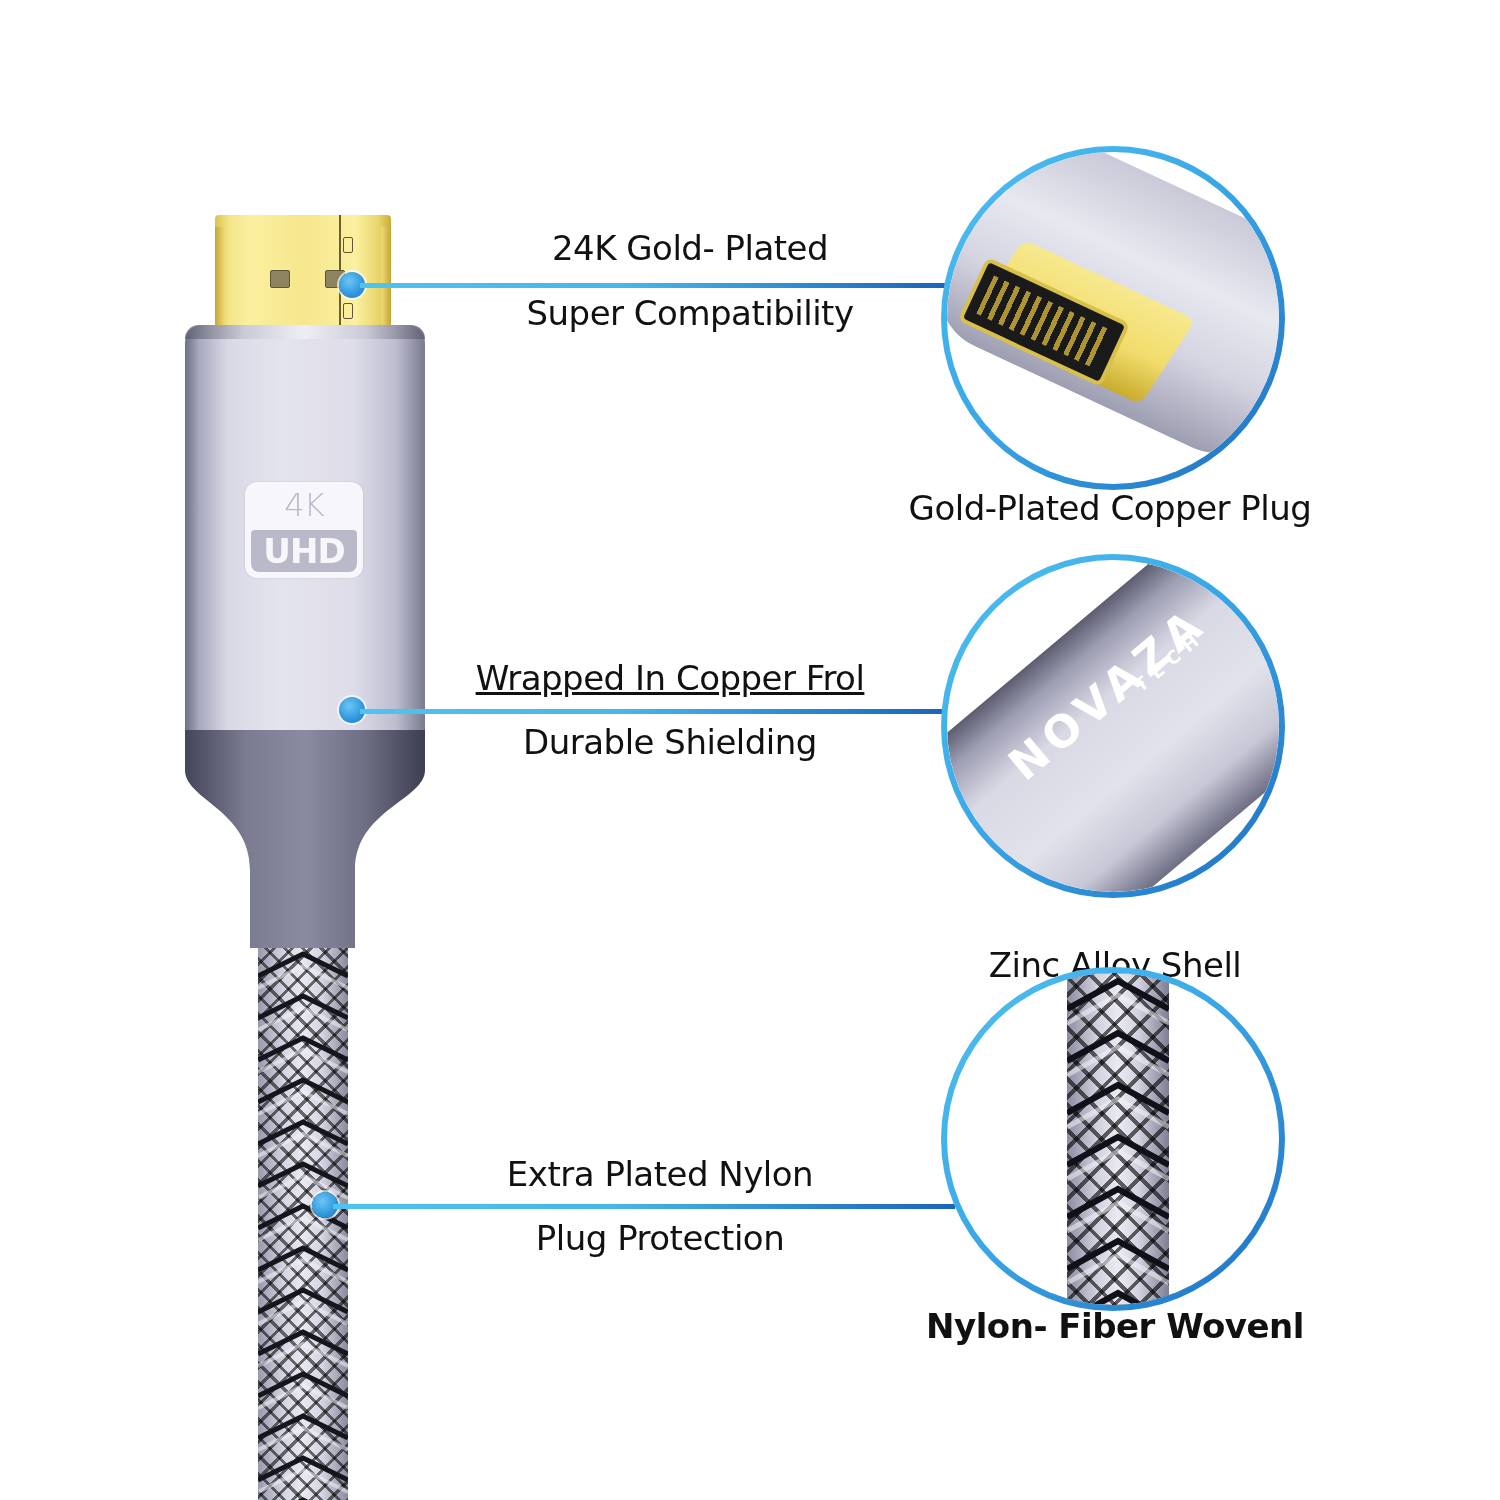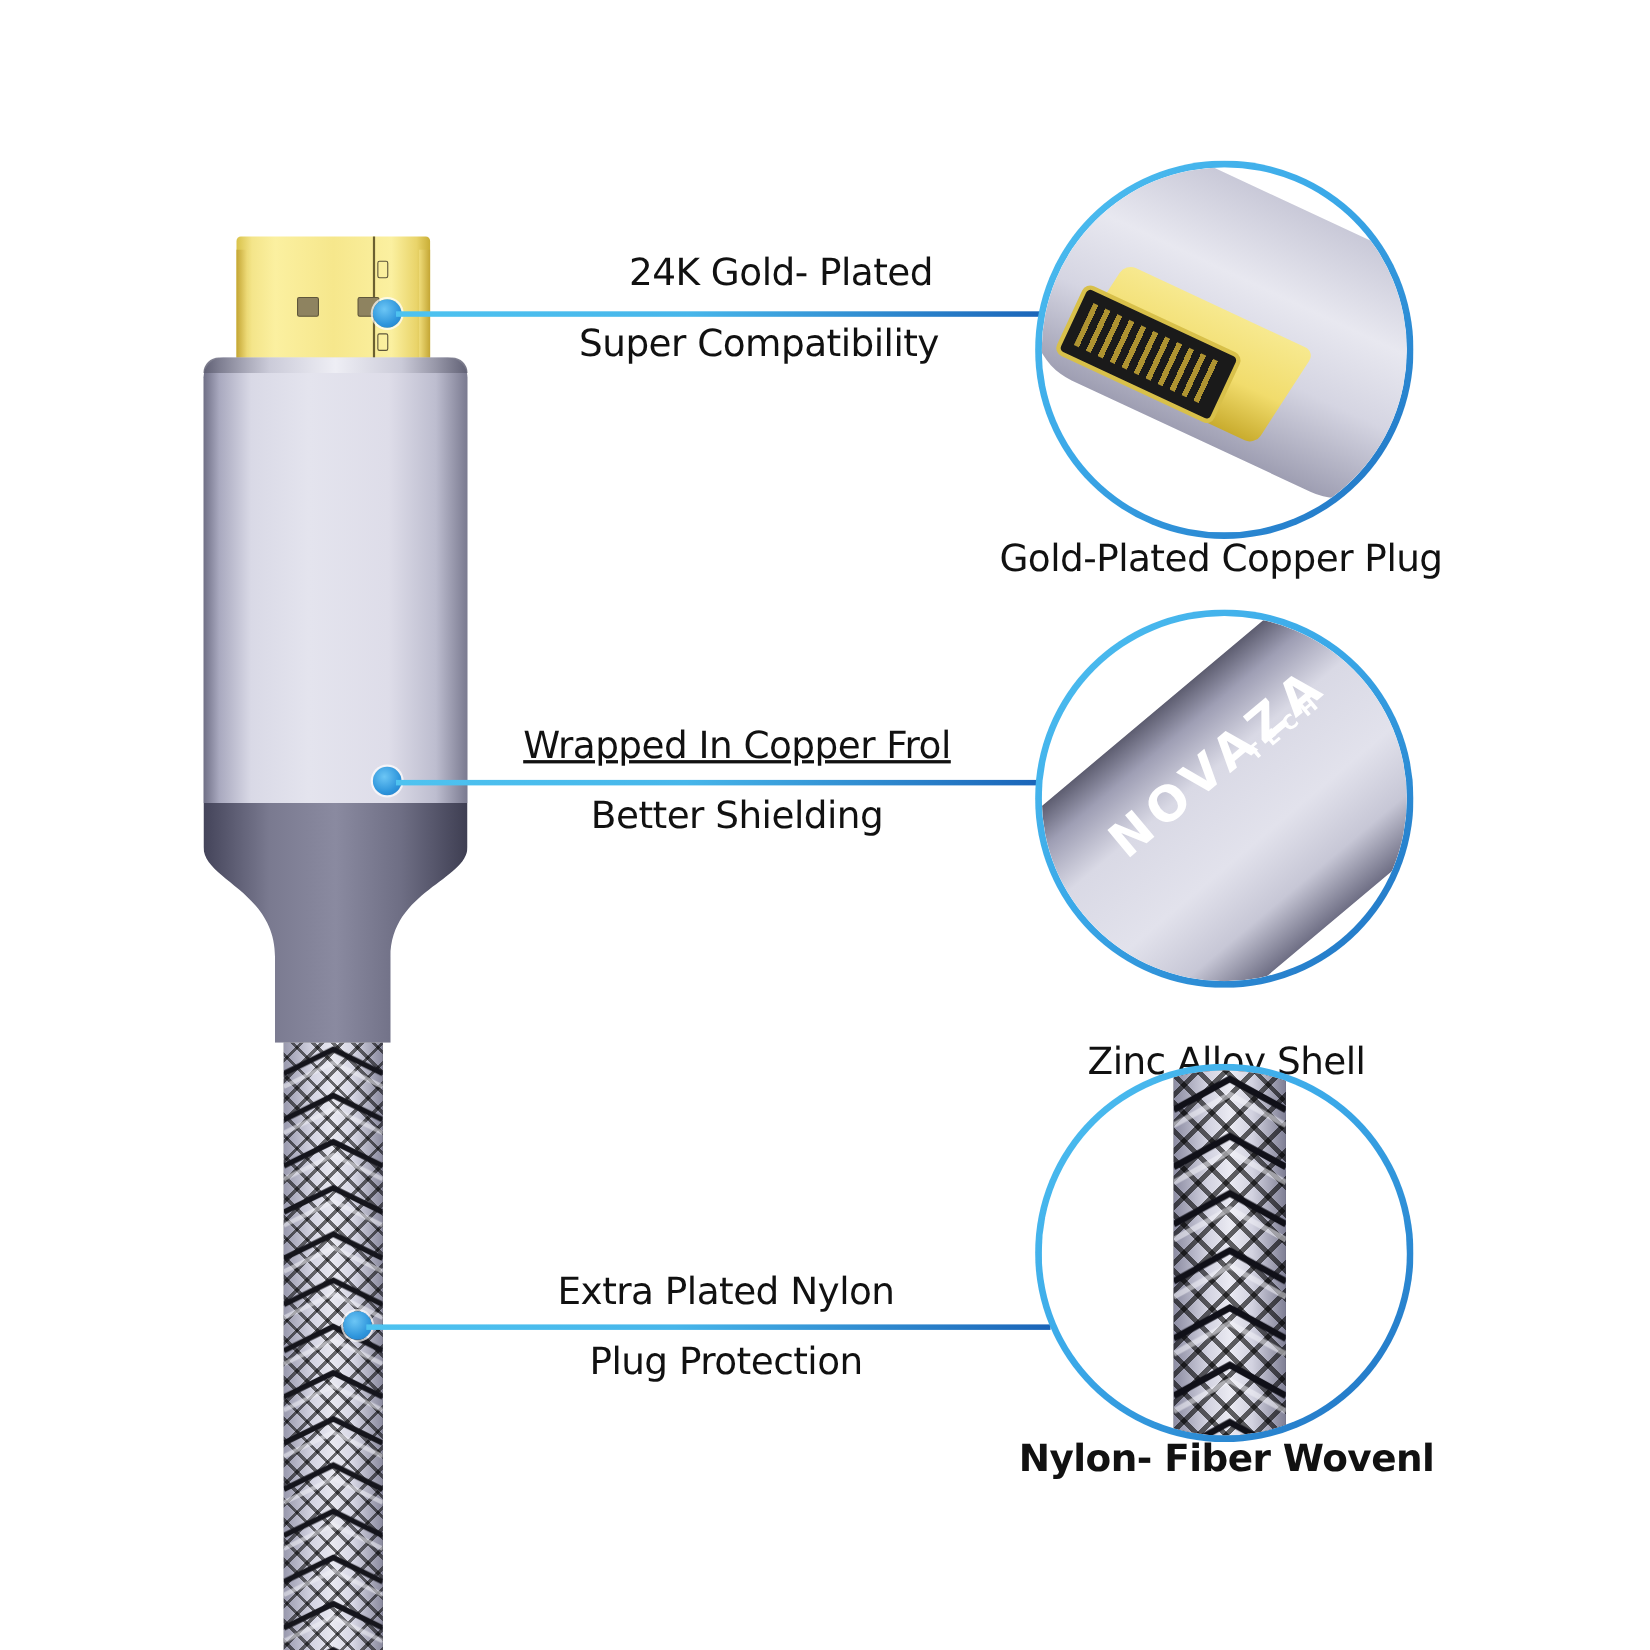--- a/index.html
+++ b/index.html
@@ -97,20 +97,24 @@
     <div class="trace"></div>
     <div class="pad" style="left:55px;top:55px;"></div>
     <div class="pad" style="left:110px;top:55px;"></div>
     <div class="pad" style="left:128px;top:22px;width:8px;height:14px;background:transparent;"></div>
     <div class="pad" style="left:128px;top:88px;width:8px;height:14px;background:transparent;"></div>
   </div>
 
   <div class="abs housing"></div>
   <div class="abs housing-top"></div>
 
+  <div class="abs badge">
+    <div class="badge-top">4K</div>
+    <div class="badge-bottom">UHD</div>
+  </div>
 
   <svg class="abs strain" viewBox="0 0 240 218" width="240" height="218">
     <defs>
       <linearGradient id="sg" x1="0" x2="1" y1="0" y2="0">
         <stop offset="0" stop-color="#44445a"></stop>
         <stop offset="0.25" stop-color="#7a7a90"></stop>
         <stop offset="0.5" stop-color="#8a8aa0"></stop>
         <stop offset="0.75" stop-color="#6e6e84"></stop>
         <stop offset="1" stop-color="#3e3e52"></stop>
       </linearGradient>
@@ -125,38 +129,38 @@
         <path d="M0,28 L45,6 L90,28" stroke="#15151c" stroke-width="5" fill="none"></path>
         <path d="M0,40 L45,18 L90,40" stroke="#f0f0f6" stroke-width="4" fill="none" opacity=".55"></path>
       </pattern>
     </defs>
     <rect width="90" height="560" fill="url(#chev)"></rect>
   </svg>
 </div>
 
 <div class="abs dot" style="left:339px;top:272px;"></div>
 <div class="abs line" style="left:360px;top:283px;width:590px;"></div>
-<div class="abs label" style="left:510px;top:228px;width:400px;">24K Gold- Plated</div>
+<div class="abs label" style="left:490px;top:228px;width:400px;">24K Gold- Plated</div>
 <div class="abs label" style="left:490px;top:293px;width:400px;">Super Compatibility</div>
 
 <div class="abs circle" style="left:941px;top:146px;">
   <div class="circle-inner">
     <div class="c1-housing"></div>
     <div class="c1-tip"></div>
     <div class="c1-mouth">
         <div class="c1-pins"></div>
       </div>
   </div>
 </div>
 <div class="abs label" style="left:880px;top:488px;width:460px;text-align:center;">Gold-Plated Copper Plug</div>
 
 <div class="abs dot" style="left:339px;top:697px;"></div>
 <div class="abs line" style="left:360px;top:709px;width:585px;"></div>
 <div class="abs label" style="left:460px;top:658px;width:420px;text-decoration:underline;">Wrapped In Copper Frol</div>
-<div class="abs label" style="left:460px;top:722px;width:420px;">Better Shielding</div>
+<div class="abs label" style="left:460px;top:722px;width:420px;">Durable Shielding</div>
 
 <div class="abs circle" style="left:941px;top:554px;">
   <div class="circle-inner">
     <div class="c2-shell"></div>
     <div class="c2-logo">NOVAZA</div>
     <div class="c2-sub">TECH</div>
   </div>
 </div>
 <div class="abs label" style="left:900px;top:945px;width:430px;">Zinc Alloy Shell</div>
 

